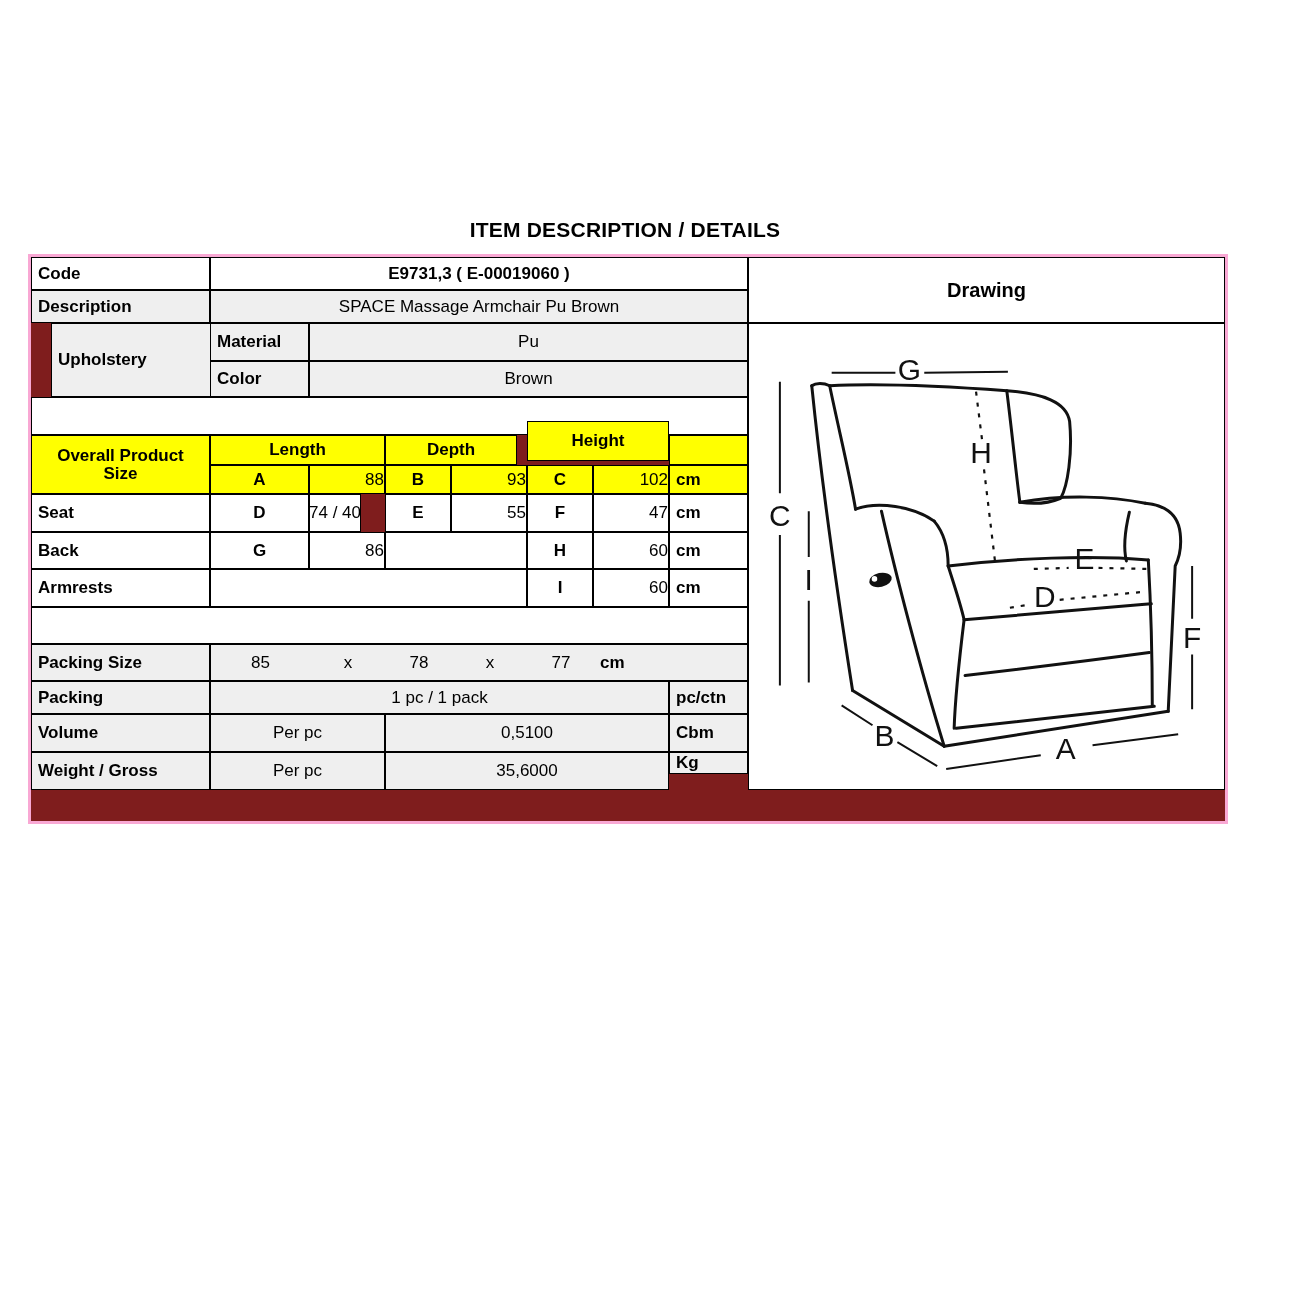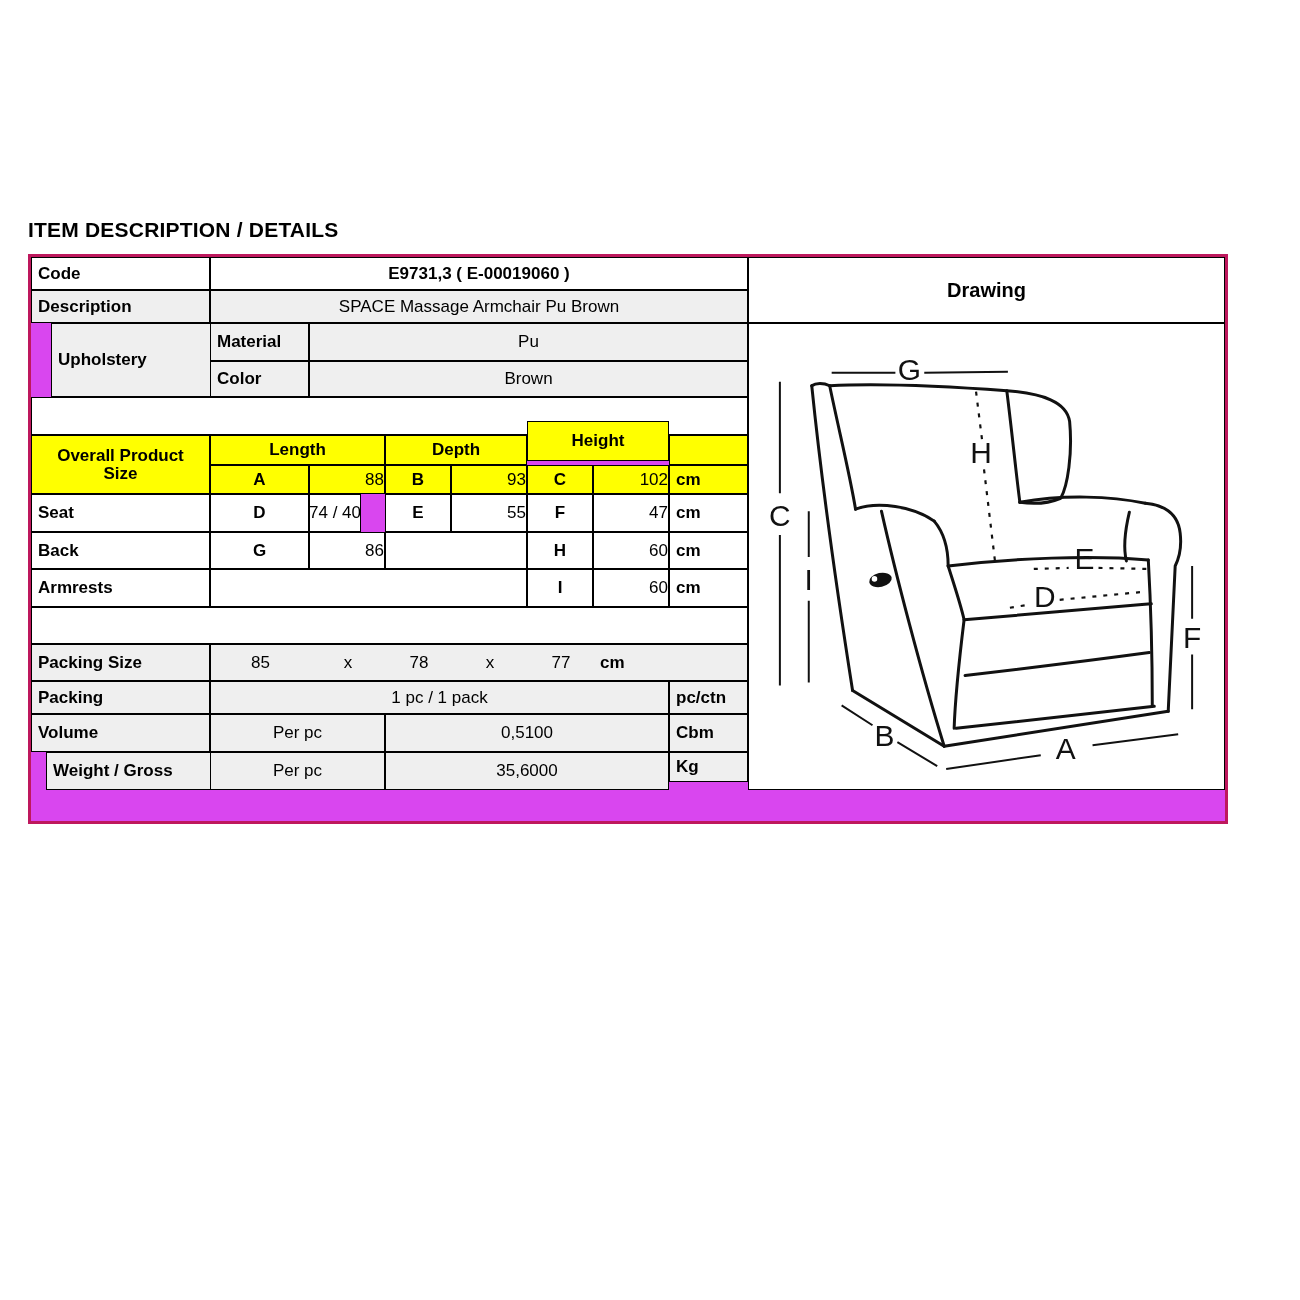--- a/index.html
+++ b/index.html
@@ -2,25 +2,25 @@
 <html><head>
 <meta charset="utf-8">
 <style>
   html,body{margin:0;padding:0;}
   body{
     width:1300px;height:1300px;background:#ffffff;position:relative;
     font-family:"Liberation Sans", sans-serif;color:#000;
   }
   .page-title{
     position:absolute;left:28px;top:218px;width:1194px;
-    text-align:left;font-size:21px;font-weight:bold;letter-spacing:.2px;
+    text-align:center;font-size:21px;font-weight:bold;letter-spacing:.2px;
   }
   .sheet{
     position:absolute;left:28px;top:254px;width:1194px;height:564px;
-    border:3px solid #be185d;background:#d946ef;
+    border:3px solid #f9a8d4;background:#7f1d1d;
   }
   .cell{
     position:absolute;box-sizing:border-box;border:1px solid #000;
     display:flex;align-items:center;font-size:17px;line-height:1.05;
     background:#fff;overflow:hidden;white-space:nowrap;
   }
   .bold{font-weight:bold;}
   .shade{background:#efefef;}
   .yellow{background:#ffff00;}
   .center{justify-content:center;}
@@ -55,21 +55,21 @@
   <div class="cell bold left shade" style="left:179px;top:104px;width:99px;height:36px;">Color</div>
   <div class="cell center shade" style="left:278px;top:104px;width:439px;height:36px;">Brown</div>
 
   <div class="cell" style="left:0;top:140px;width:717px;height:38px;"></div>
 
   <div class="cell bold yellow stack" style="left:0;top:178px;width:179px;height:59px;">
     <span>Overall Product</span>
     <span>Size</span>
   </div>
   <div class="cell bold yellow center" style="left:179px;top:178px;width:175px;height:30px;">Length</div>
-  <div class="cell bold yellow center" style="left:354px;top:178px;width:142px;height:30px;">Depth</div>
+  <div class="cell bold yellow center" style="left:354px;top:178px;width:132px;height:30px;">Depth</div>
   <div class="cell bold yellow center" style="left:496px;top:164px;width:142px;height:40px;">Height</div>
   <div class="cell yellow" style="left:638px;top:178px;width:79px;height:30px;"></div>
 
   <div class="cell bold yellow center" style="left:179px;top:208px;width:99px;height:29px;">A</div>
   <div class="cell yellow num" style="left:278px;top:208px;width:76px;height:29px;">88</div>
   <div class="cell bold yellow center" style="left:354px;top:208px;width:66px;height:29px;">B</div>
   <div class="cell yellow num" style="left:420px;top:208px;width:76px;height:29px;">93</div>
   <div class="cell bold yellow center" style="left:496px;top:208px;width:66px;height:29px;">C</div>
   <div class="cell yellow num" style="left:562px;top:208px;width:76px;height:29px;">102</div>
   <div class="cell bold yellow left" style="left:638px;top:208px;width:79px;height:29px;">cm</div>
@@ -111,24 +111,24 @@
 
   <div class="cell bold left shade" style="left:0;top:424px;width:179px;height:33px;">Packing</div>
   <div class="cell center shade" style="left:179px;top:424px;width:459px;height:33px;">1 pc / 1 pack</div>
   <div class="cell bold left shade" style="left:638px;top:424px;width:79px;height:33px;">pc/ctn</div>
 
   <div class="cell bold left shade" style="left:0;top:457px;width:179px;height:38px;">Volume</div>
   <div class="cell center shade" style="left:179px;top:457px;width:175px;height:38px;">Per pc</div>
   <div class="cell center shade" style="left:354px;top:457px;width:284px;height:38px;">0,5100</div>
   <div class="cell bold left shade" style="left:638px;top:457px;width:79px;height:38px;">Cbm</div>
 
-  <div class="cell bold left shade" style="left:0;top:495px;width:179px;height:38px;margin-left:15px;">Weight / Gross</div>
+  <div class="cell bold left shade" style="left:0;top:495px;width:179px;height:38px;">Weight / Gross</div>
   <div class="cell center shade" style="left:179px;top:495px;width:175px;height:38px;">Per pc</div>
   <div class="cell center shade" style="left:354px;top:495px;width:284px;height:38px;">35,6000</div>
-  <div class="cell bold left shade" style="left:638px;top:495px;width:79px;height:30px;">Kg</div>
+  <div class="cell bold left shade" style="left:638px;top:495px;width:79px;height:22px;">Kg</div>
 
 
   <div class="cell bold center" style="left:717px;top:0;width:477px;height:66px;font-size:20px;">Drawing</div>
   <div class="cell drawing-body" style="left:717px;top:66px;width:477px;height:467px;">
     <svg viewBox="745 320 477 467" preserveAspectRatio="xMidYMid meet">
       <g class="chair">
         <path d="M808,382 C816,460 832,580 849,688"></path>
         <path d="M808,382 C812,379 820,379 826,382"></path>
         <path d="M826,382 C836,430 846,470 852,506"></path>
         <path d="M826,382 C880,379 950,383 1004,387"></path>

